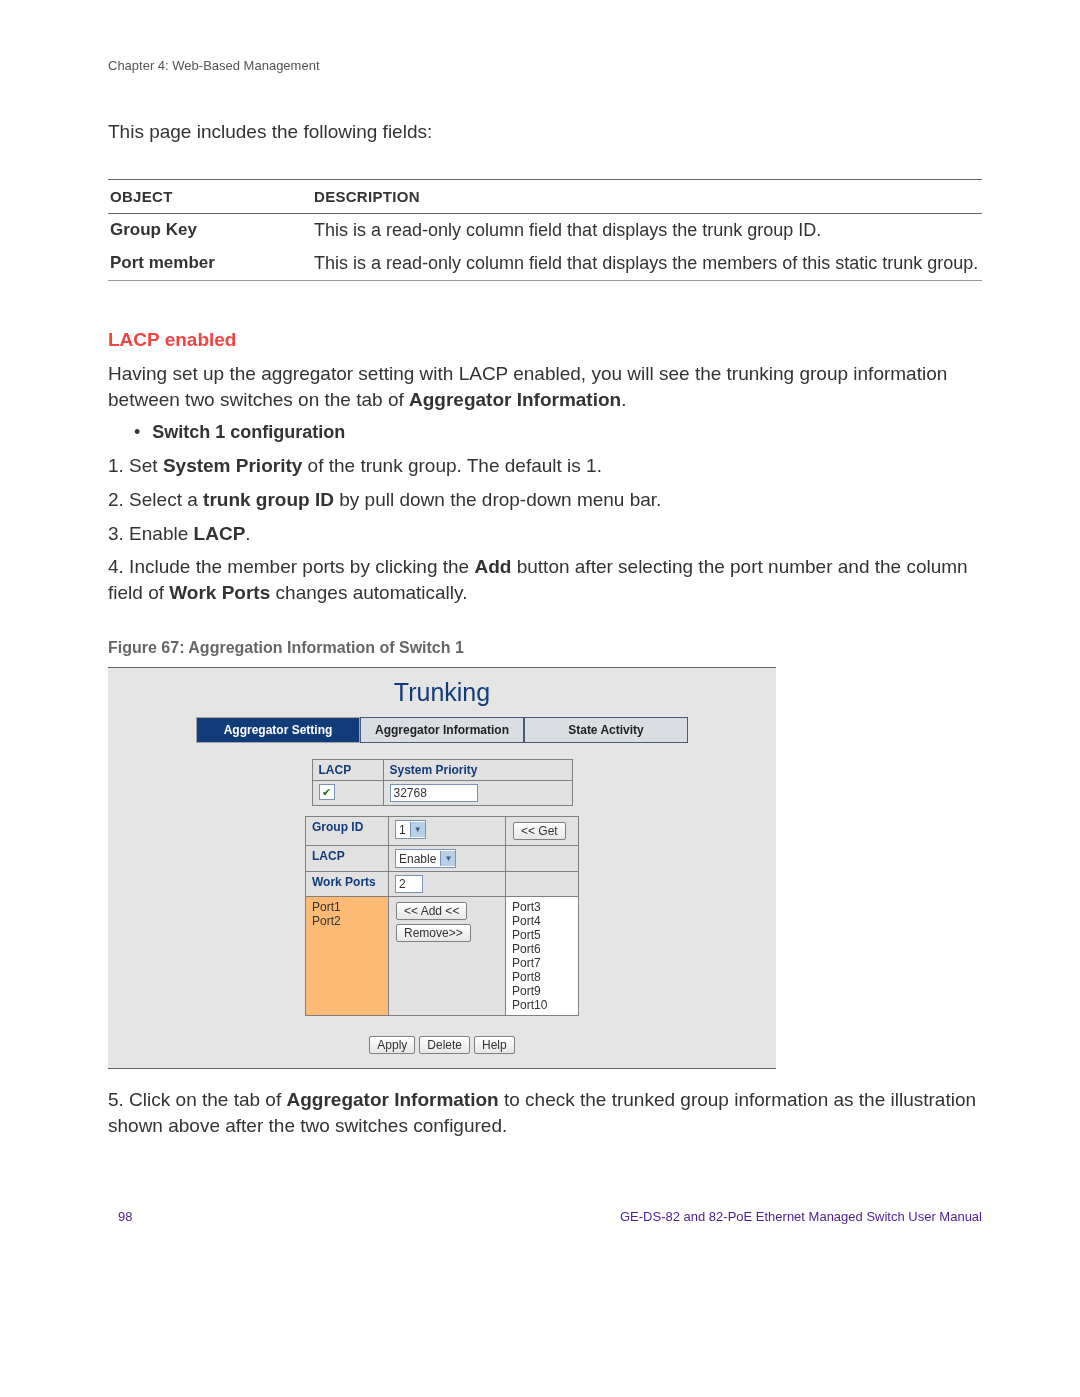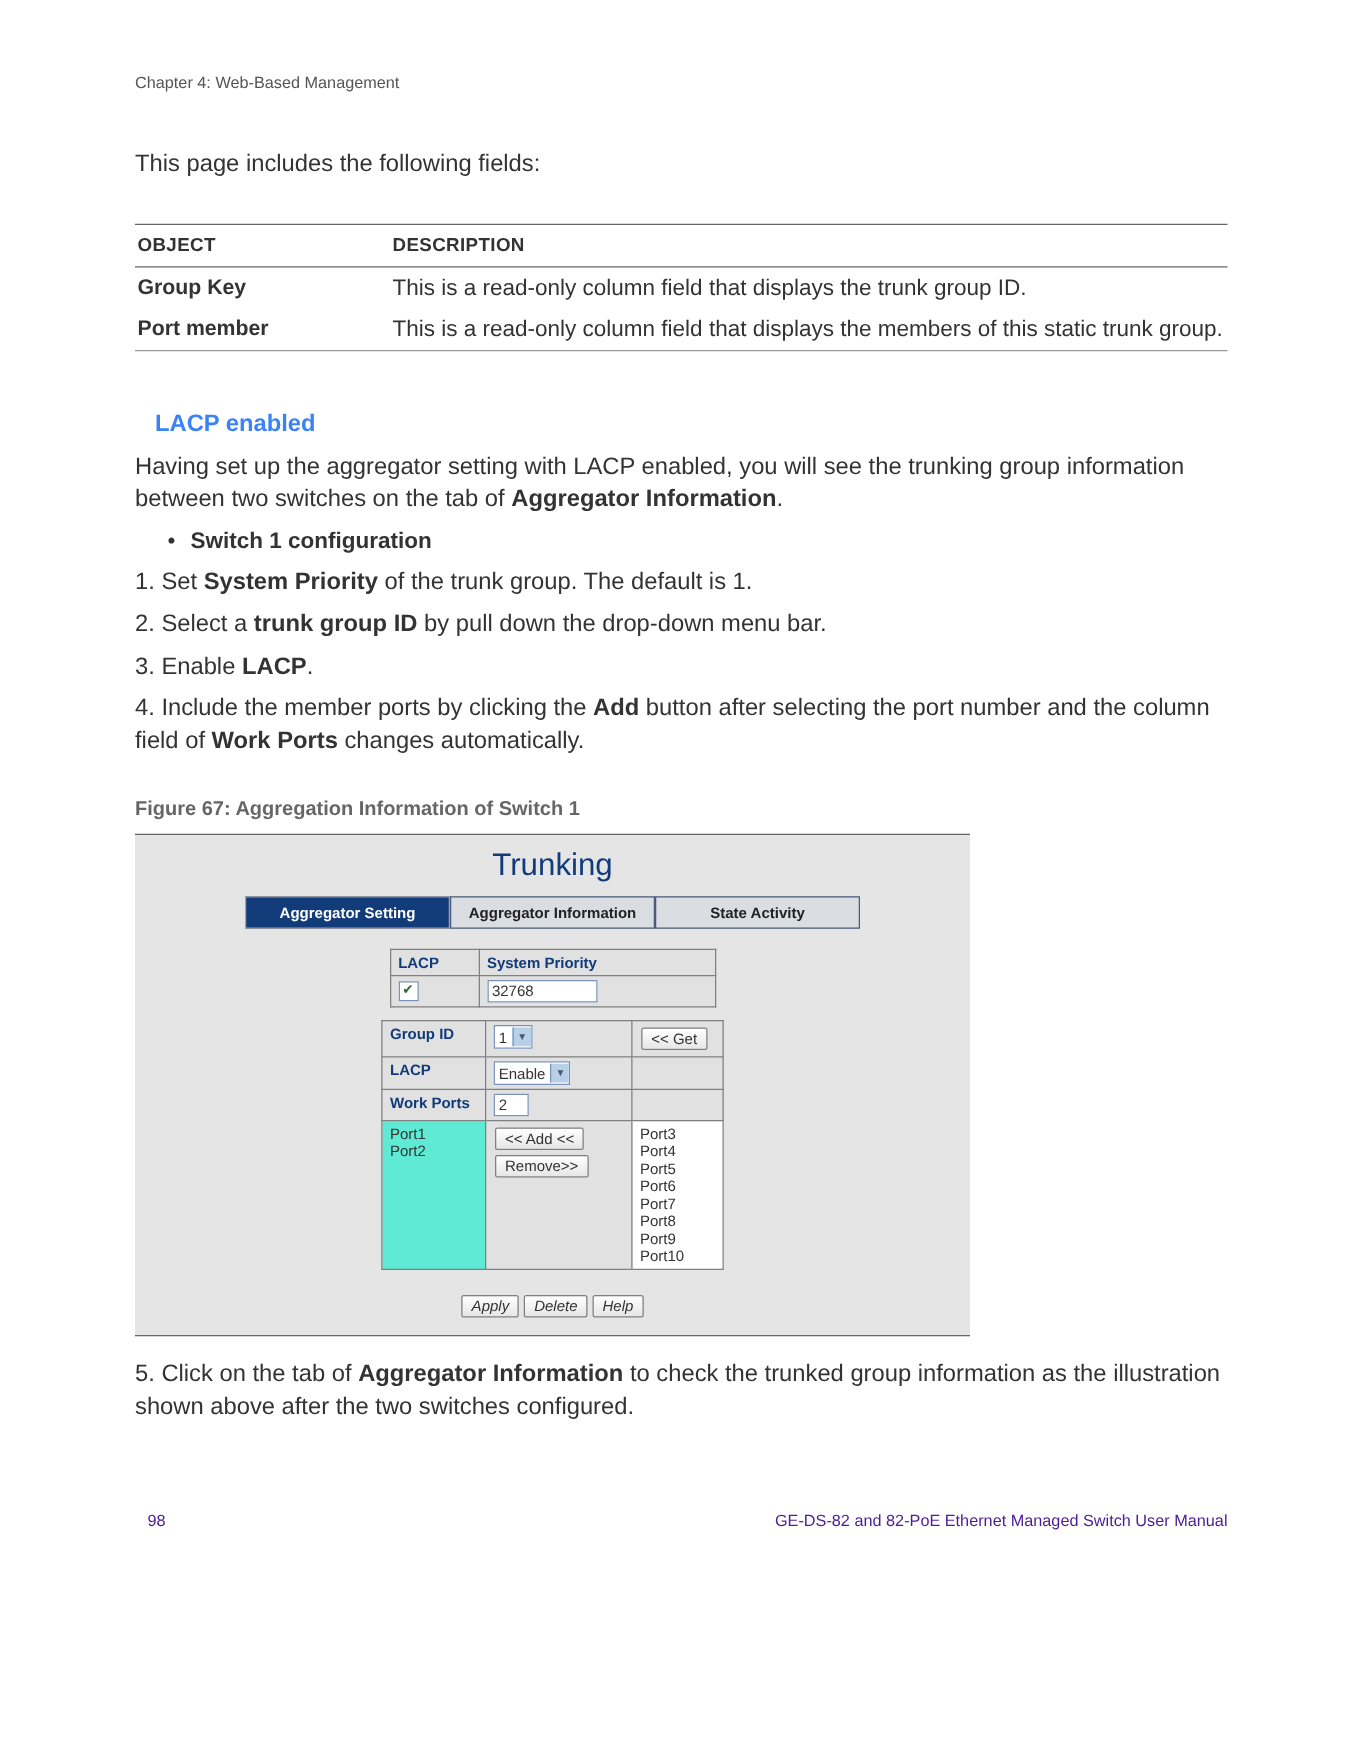--- a/index.html
+++ b/index.html
@@ -48,23 +48,22 @@
     padding: 6px 2px 6px 2px;
     vertical-align: top;
     font-size: 18px;
     margin-left: 24px;
   }
   .field-table td:first-child { font-weight: bold; font-size: 17px; }
   
   .section-title {
     font-size: 19px;
     font-weight: bold;
-    color: #3b82f6;
-    margin-bottom: 10px;
-    margin-left: 16px;
+    color: #ef4444;
+    margin-bottom: 10px;
   }
   .section-text {
     font-size: 19px;
     line-height: 1.35;
     margin-bottom: 10px;
   }
   .bullet-line {
     display: flex;
     align-items: center;
     margin-left: 26px;
@@ -200,21 +199,20 @@
     font-size: 12px;
     font-family: Arial, sans-serif;
     display: inline-block;
     margin: 2px 1px;
   }
   .btn-row {
     display: flex;
     justify-content: center;
     padding: 8px 0 12px 0;
     gap: 2px;
-    font-style: italic;
   }
   .footer {
     display: flex;
     justify-content: space-between;
     font-size: 13px;
     color: #4c1d95;
     margin-top: 70px;
     margin-left: 10px;
   }
   .chev { font-size: 8px; color: #4a5a7a; }
@@ -328,21 +326,21 @@
           <td></td>
         </tr>
         <tr>
           <td class="hdr">Work Ports</td>
           <td>
             <span class="input-text" style="width:20px">2</span>
           </td>
           <td></td>
         </tr>
         <tr>
-          <td class="cell-tall" style="background:#5eead4">
+          <td class="cell-tall" style="background:#fdba74">
             <div>Port1</div>
             <div>Port2</div>
           </td>
           <td class="cell-tall">
             <div class="ui-btn">&lt;&lt; Add &lt;&lt;</div><br>
             <div class="ui-btn">Remove&gt;&gt;</div>
           </td>
           <td class="cell-tall" style="background:#fff">
             <div>Port3</div>
             <div>Port4</div>

